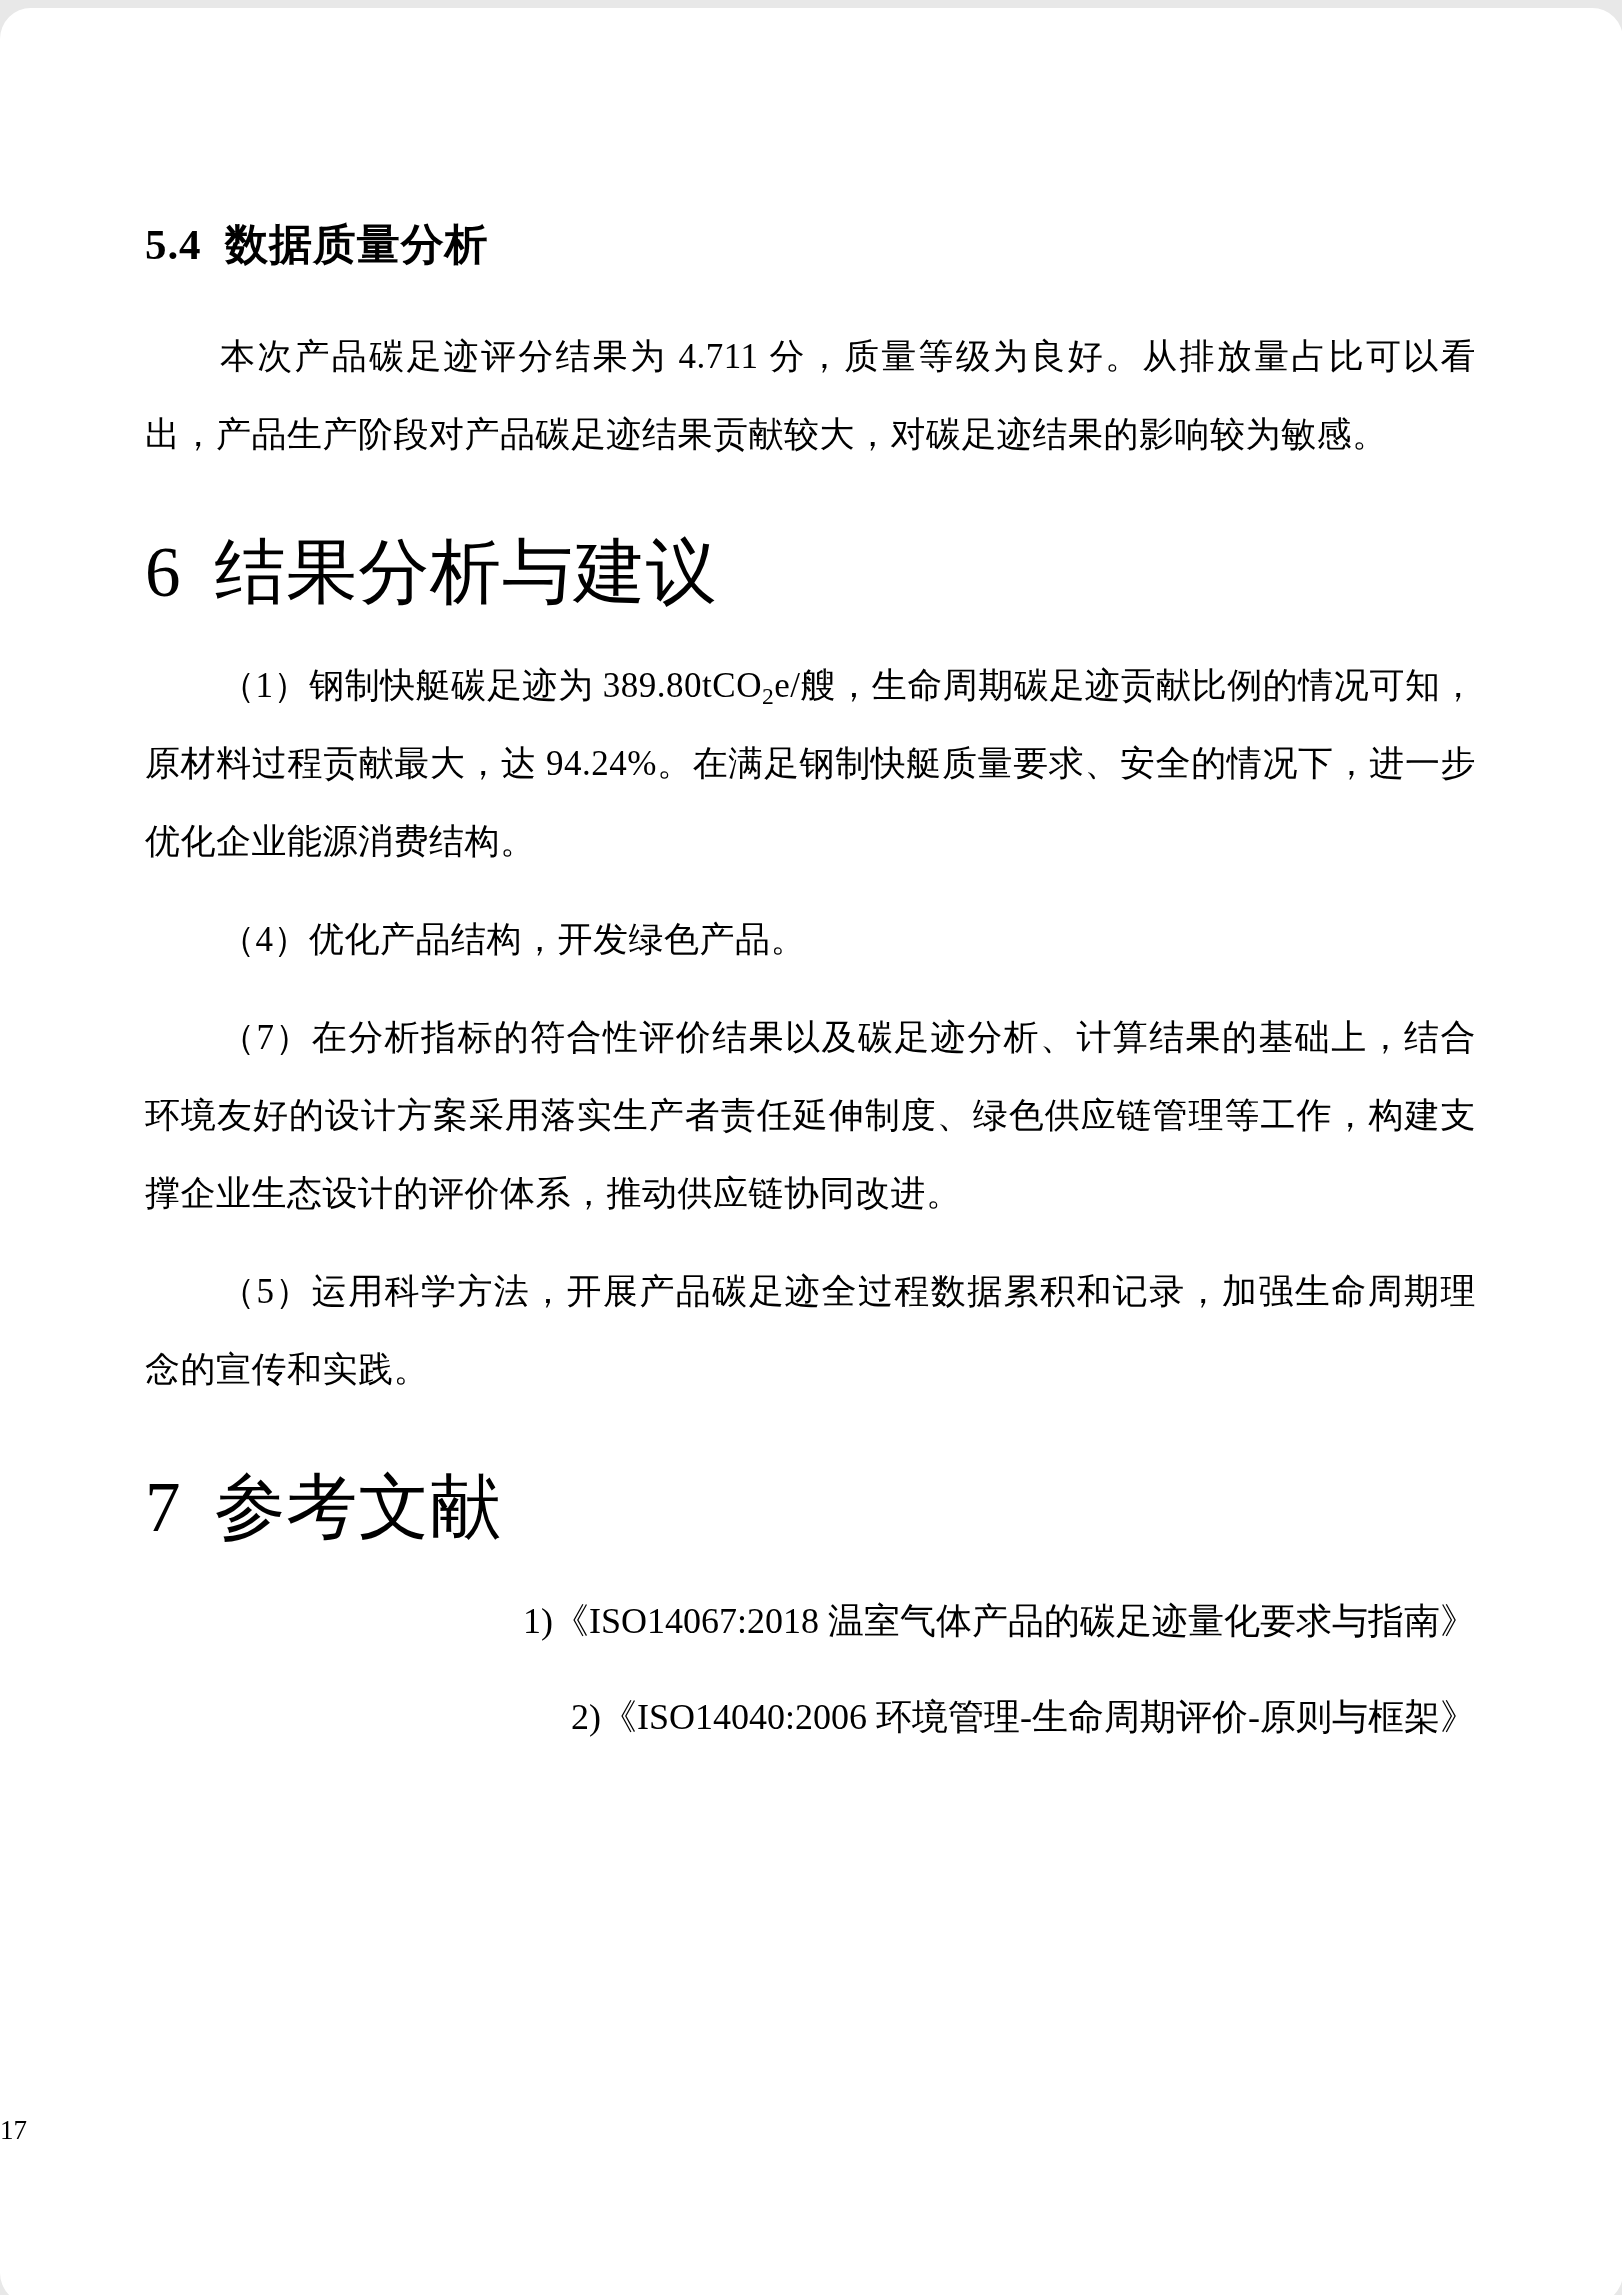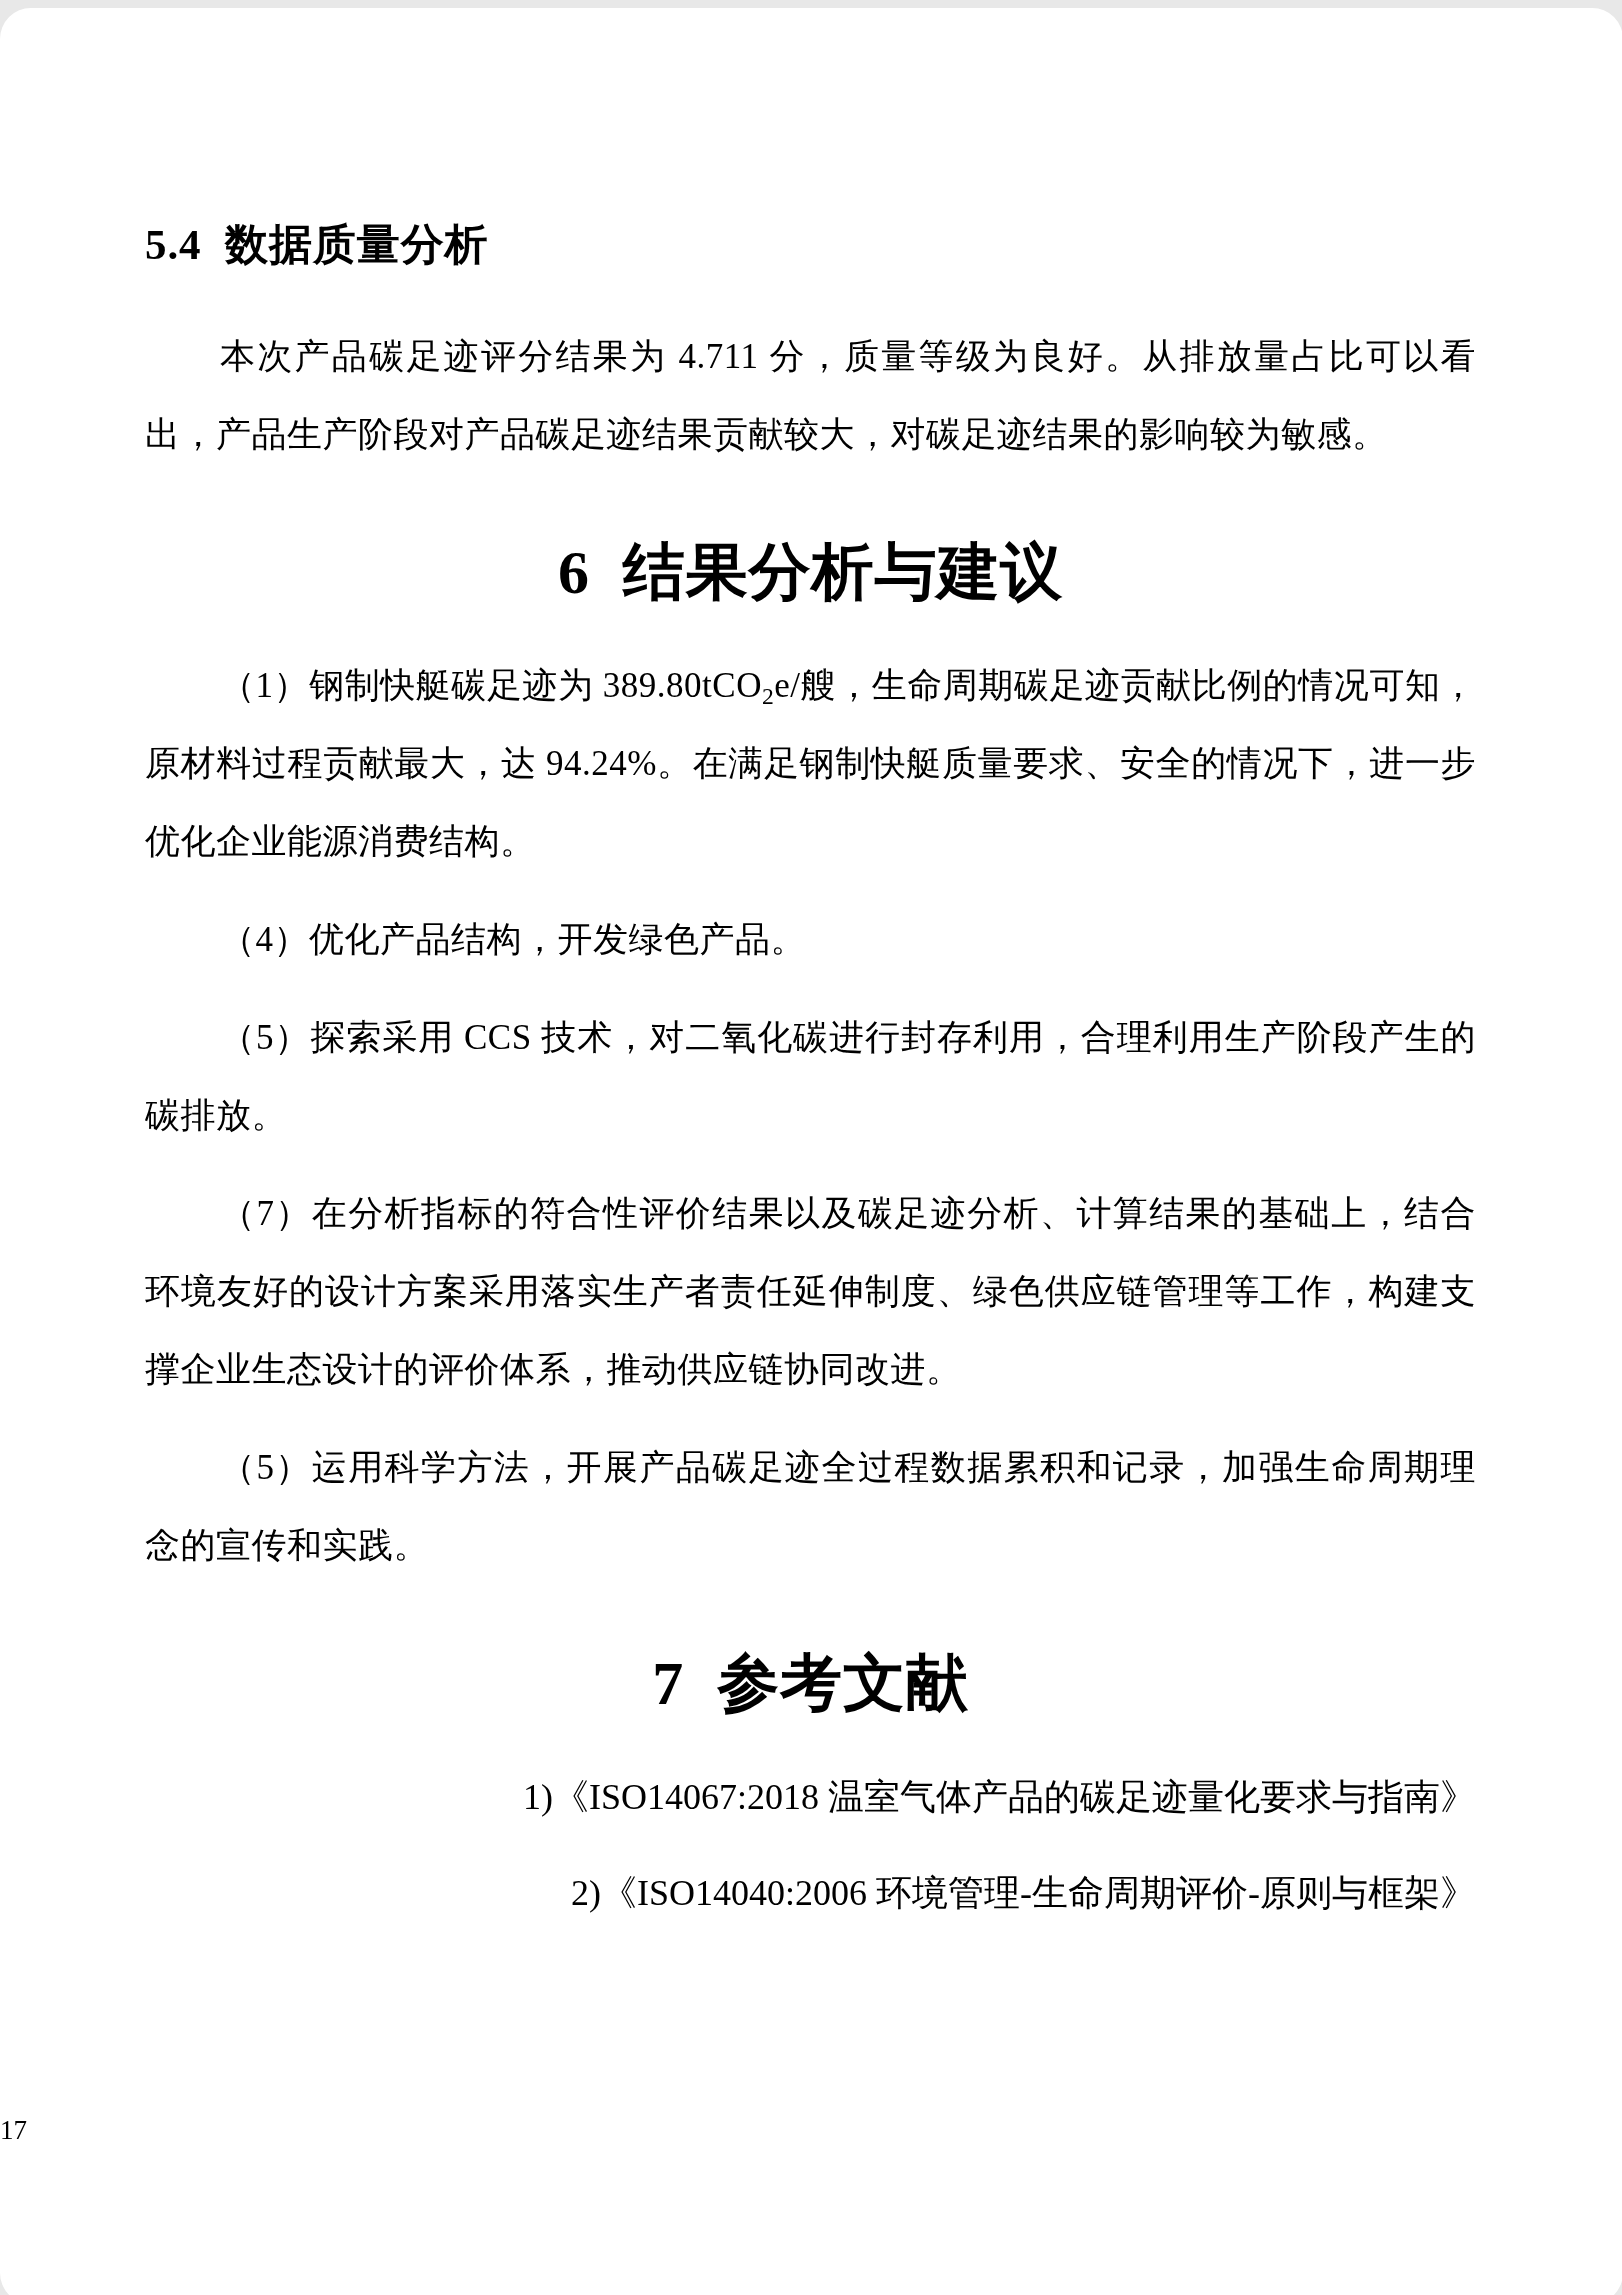--- a/index.html
+++ b/index.html
@@ -24,26 +24,25 @@
   
   .h2-heading {
     font-size: 43px;
     font-weight: bold;
     line-height: 64px;
     margin: 0 0 41px 0;
     letter-spacing: 0.9px;
   }
   .h2-heading .num { margin-right: 23.6px; }
   .h1-heading {
-    font-size: 62px;
-    font-weight: bold;
+    font-size: 71px;
+    font-weight: normal;
     line-height: 84px;
     margin: 56px 0 33px 0;
     letter-spacing: 0.9px;
-    text-align: center;
   }
   .h1-heading .num { margin-right: 33px; }
   
   p.body {
     font-size: 35px;
     line-height: 78px;
     text-align: justify;
     text-indent: 75px;
     margin: 20px 0;
     letter-spacing: 0.5px;
@@ -85,21 +84,20 @@
 
     <h1 class="h1-heading">
       <span class="num">6</span><span>结果分析与建议</span>
     </h1>
 
     <p class="body"><span>（1）钢制快艇碳足迹为 389.80tCO</span><sub>2</sub><span>e/艘，生命周期碳足迹贡献比例的情况可知，原材料过程贡献最大，达 94.24%。在满足钢制快艇质量要求、安全的情况下，进一步优化企业能源消费结构。</span></p>
 
 
     <p class="body">（4）优化产品结构，开发绿色产品。</p>
 
-    <p class="body">（5）探索采用 CCS 技术，对二氧化碳进行封存利用，合理利用生产阶段产生的碳排放。</p>
 
     <p class="body">（7）在分析指标的符合性评价结果以及碳足迹分析、计算结果的基础上，结合环境友好的设计方案采用落实生产者责任延伸制度、绿色供应链管理等工作，构建支撑企业生态设计的评价体系，推动供应链协同改进。</p>
 
     <p class="body">（5）运用科学方法，开展产品碳足迹全过程数据累积和记录，加强生命周期理念的宣传和实践。</p>
 
     <h1 class="h1-heading">
       <span class="num">7</span><span>参考文献</span>
     </h1>
 
     <p class="reference">1)《ISO14067:2018 温室气体产品的碳足迹量化要求与指南》</p>

